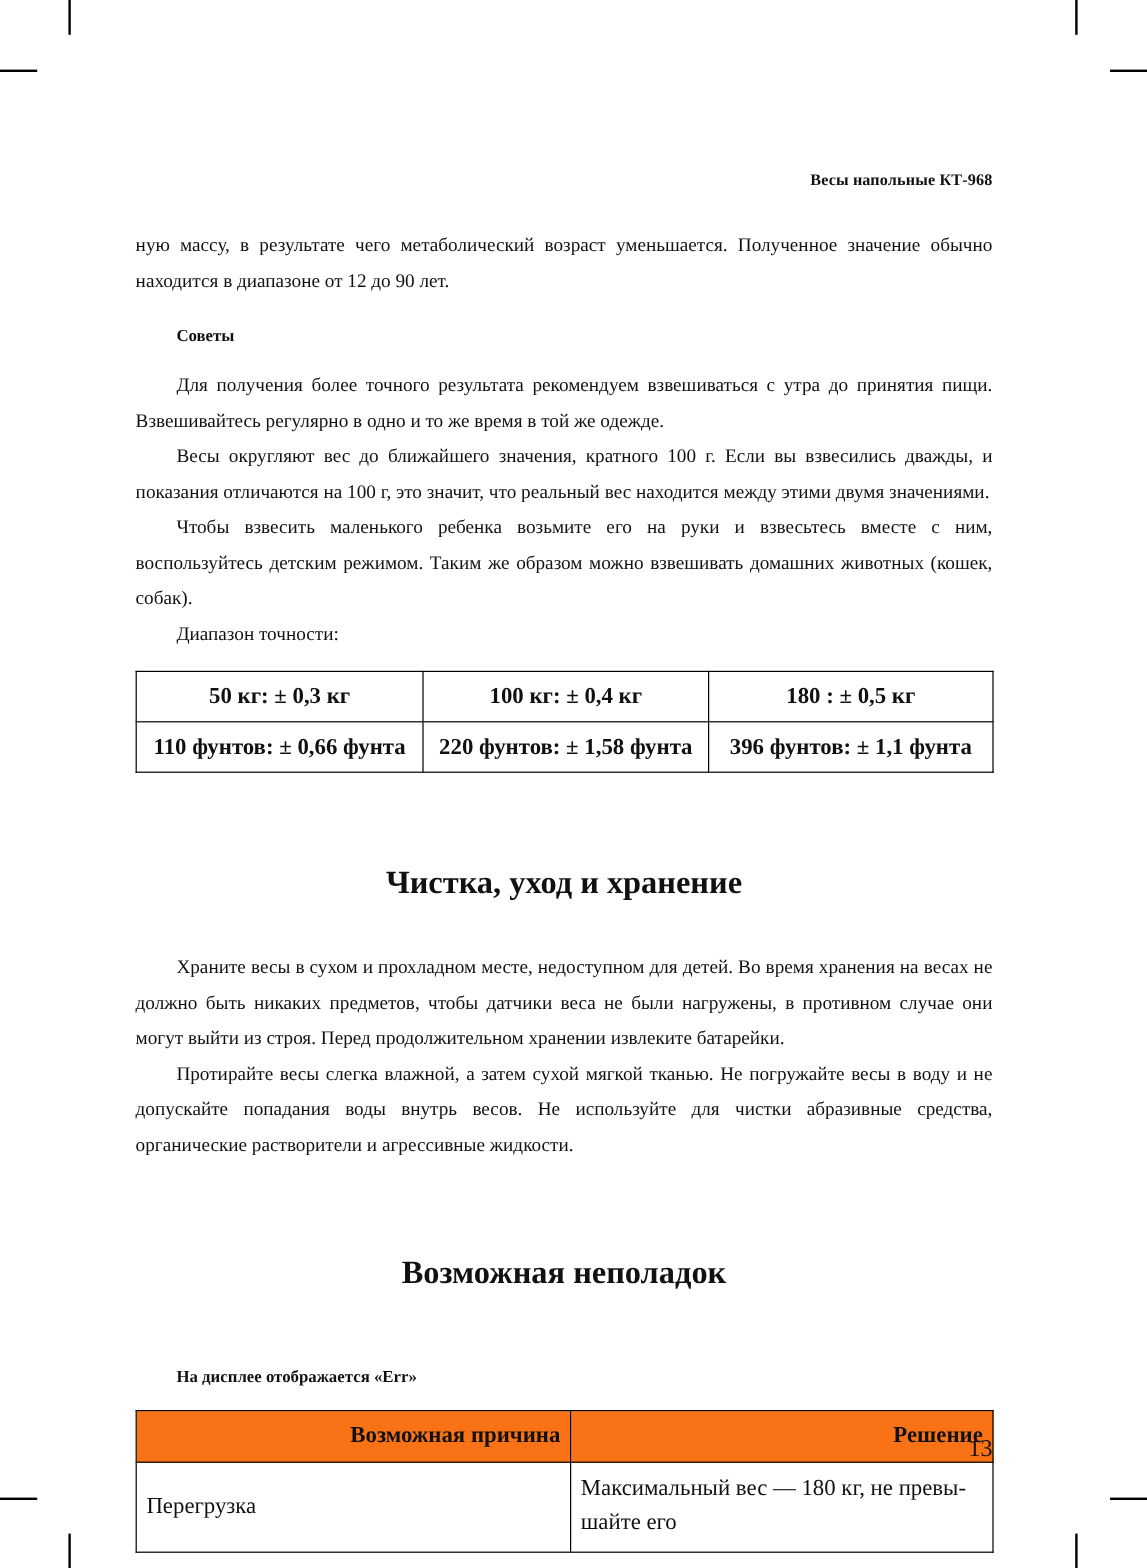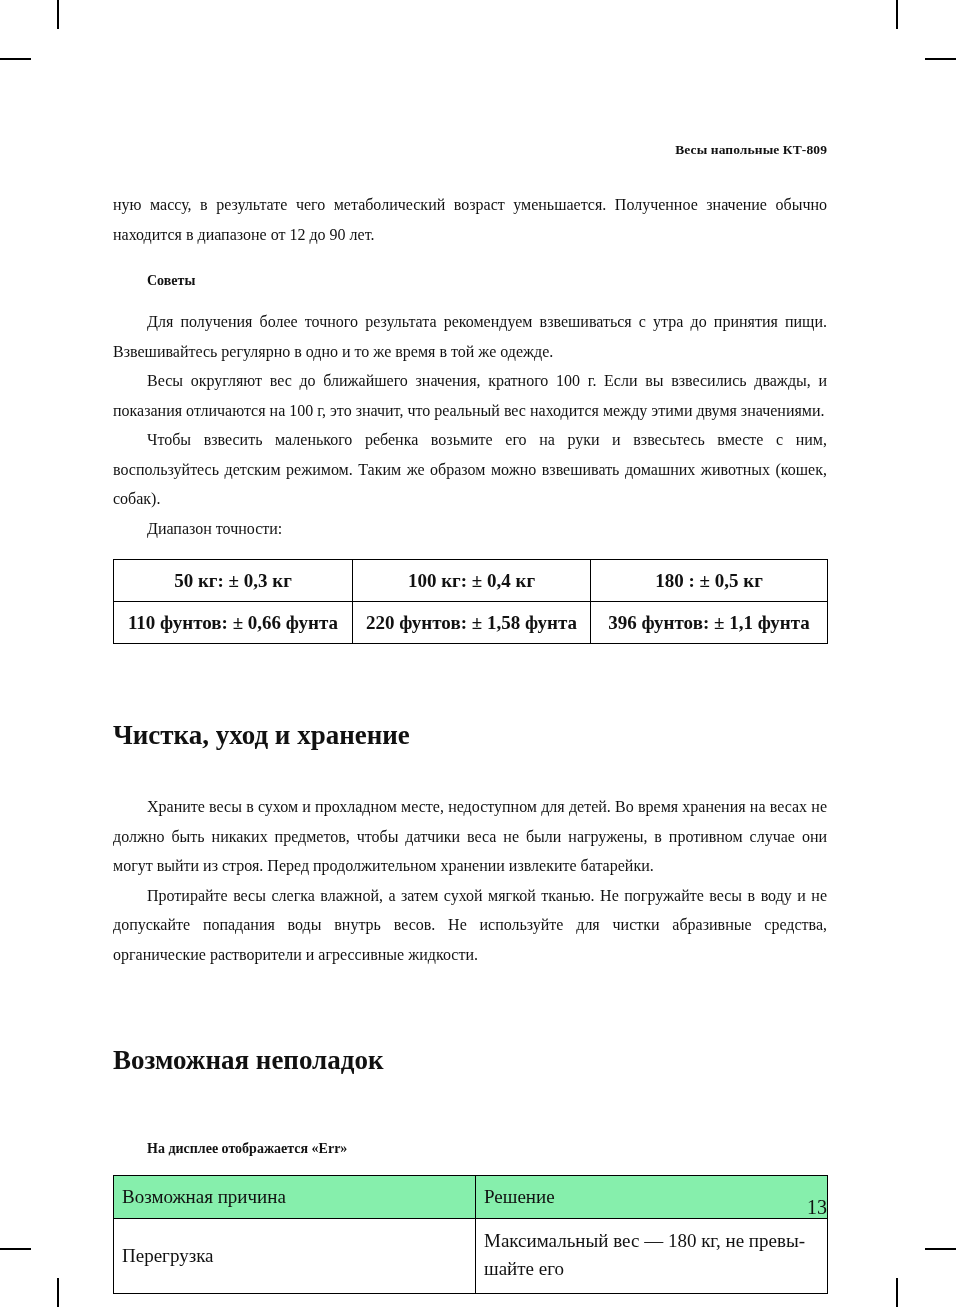--- a/index.html
+++ b/index.html
@@ -74,21 +74,21 @@
     font-size: 14px;
     font-weight: bold;
     text-indent: 34px;
     line-height: 26px;
   }
 
   h2.section {
     margin: 0;
     font-size: 27px;
     font-weight: bold;
-    text-align: left;
+    text-align: center;
     line-height: 34px;
   }
 
   .spacer-lg { height: 74px; }
   .spacer-md { height: 40px; }
   .spacer-sm { height: 16px; }
 
   
   table.doc-table {
     border-collapse: collapse;
@@ -108,24 +108,24 @@
     height: 33px;
     font-weight: bold;
   }
   table.accuracy col.c1 { width: 239px; }
   table.accuracy col.c2 { width: 238px; }
   table.accuracy col.c3 { width: 237px; }
 
   table.trouble col.c1 { width: 362px; }
   table.trouble col.c2 { width: 352px; }
   table.trouble th {
-    background: #86efac;
-    text-align: left;
+    background: #f97316;
+    text-align: right;
     height: 34px;
-    font-weight: normal;
+    font-weight: bold;
   }
   table.trouble td {
     vertical-align: top;
     height: 62px;
     padding-top: 8px;
   }
   table.trouble td.cause { vertical-align: middle; padding-top: 4px; }
 
   .page-number {
     position: absolute;
@@ -141,21 +141,21 @@
 <div class="crop h cm-tl-h"></div>
 <div class="crop v cm-tr-v"></div>
 <div class="crop h cm-tr-h"></div>
 <div class="crop v cm-bl-v"></div>
 <div class="crop h cm-bl-h"></div>
 <div class="crop v cm-br-v"></div>
 <div class="crop h cm-br-h"></div>
 
 <div class="page">
 
-  <div class="running-head">Весы напольные КТ-809</div>
+  <div class="running-head">Весы напольные КТ-968</div>
 
   <div class="content">
 
     <p class="body">ную массу, в результате чего метаболический возраст уменьшается. Полученное значение обычно находится в диапазоне от 12 до 90 лет.</p>
 
     <h3 class="subhead">Советы</h3>
 
     <p class="body indent">Для получения более точного результата рекомендуем взвешиваться с утра до принятия пищи. Взвешивайтесь регулярно в одно и то же время в той же одежде.</p>
     <p class="body indent">Весы округляют вес до ближайшего значения, кратного 100 г. Если вы взвеси­лись дважды, и показания отличаются на 100 г, это значит, что реальный вес нахо­дится между этими двумя значениями.</p>
     <p class="body indent">Чтобы взвесить маленького ребенка возьмите его на руки и взвесьтесь вместе с ним, воспользуйтесь детским режимом. Таким же образом можно взвешивать до­машних животных (кошек, собак).</p>

